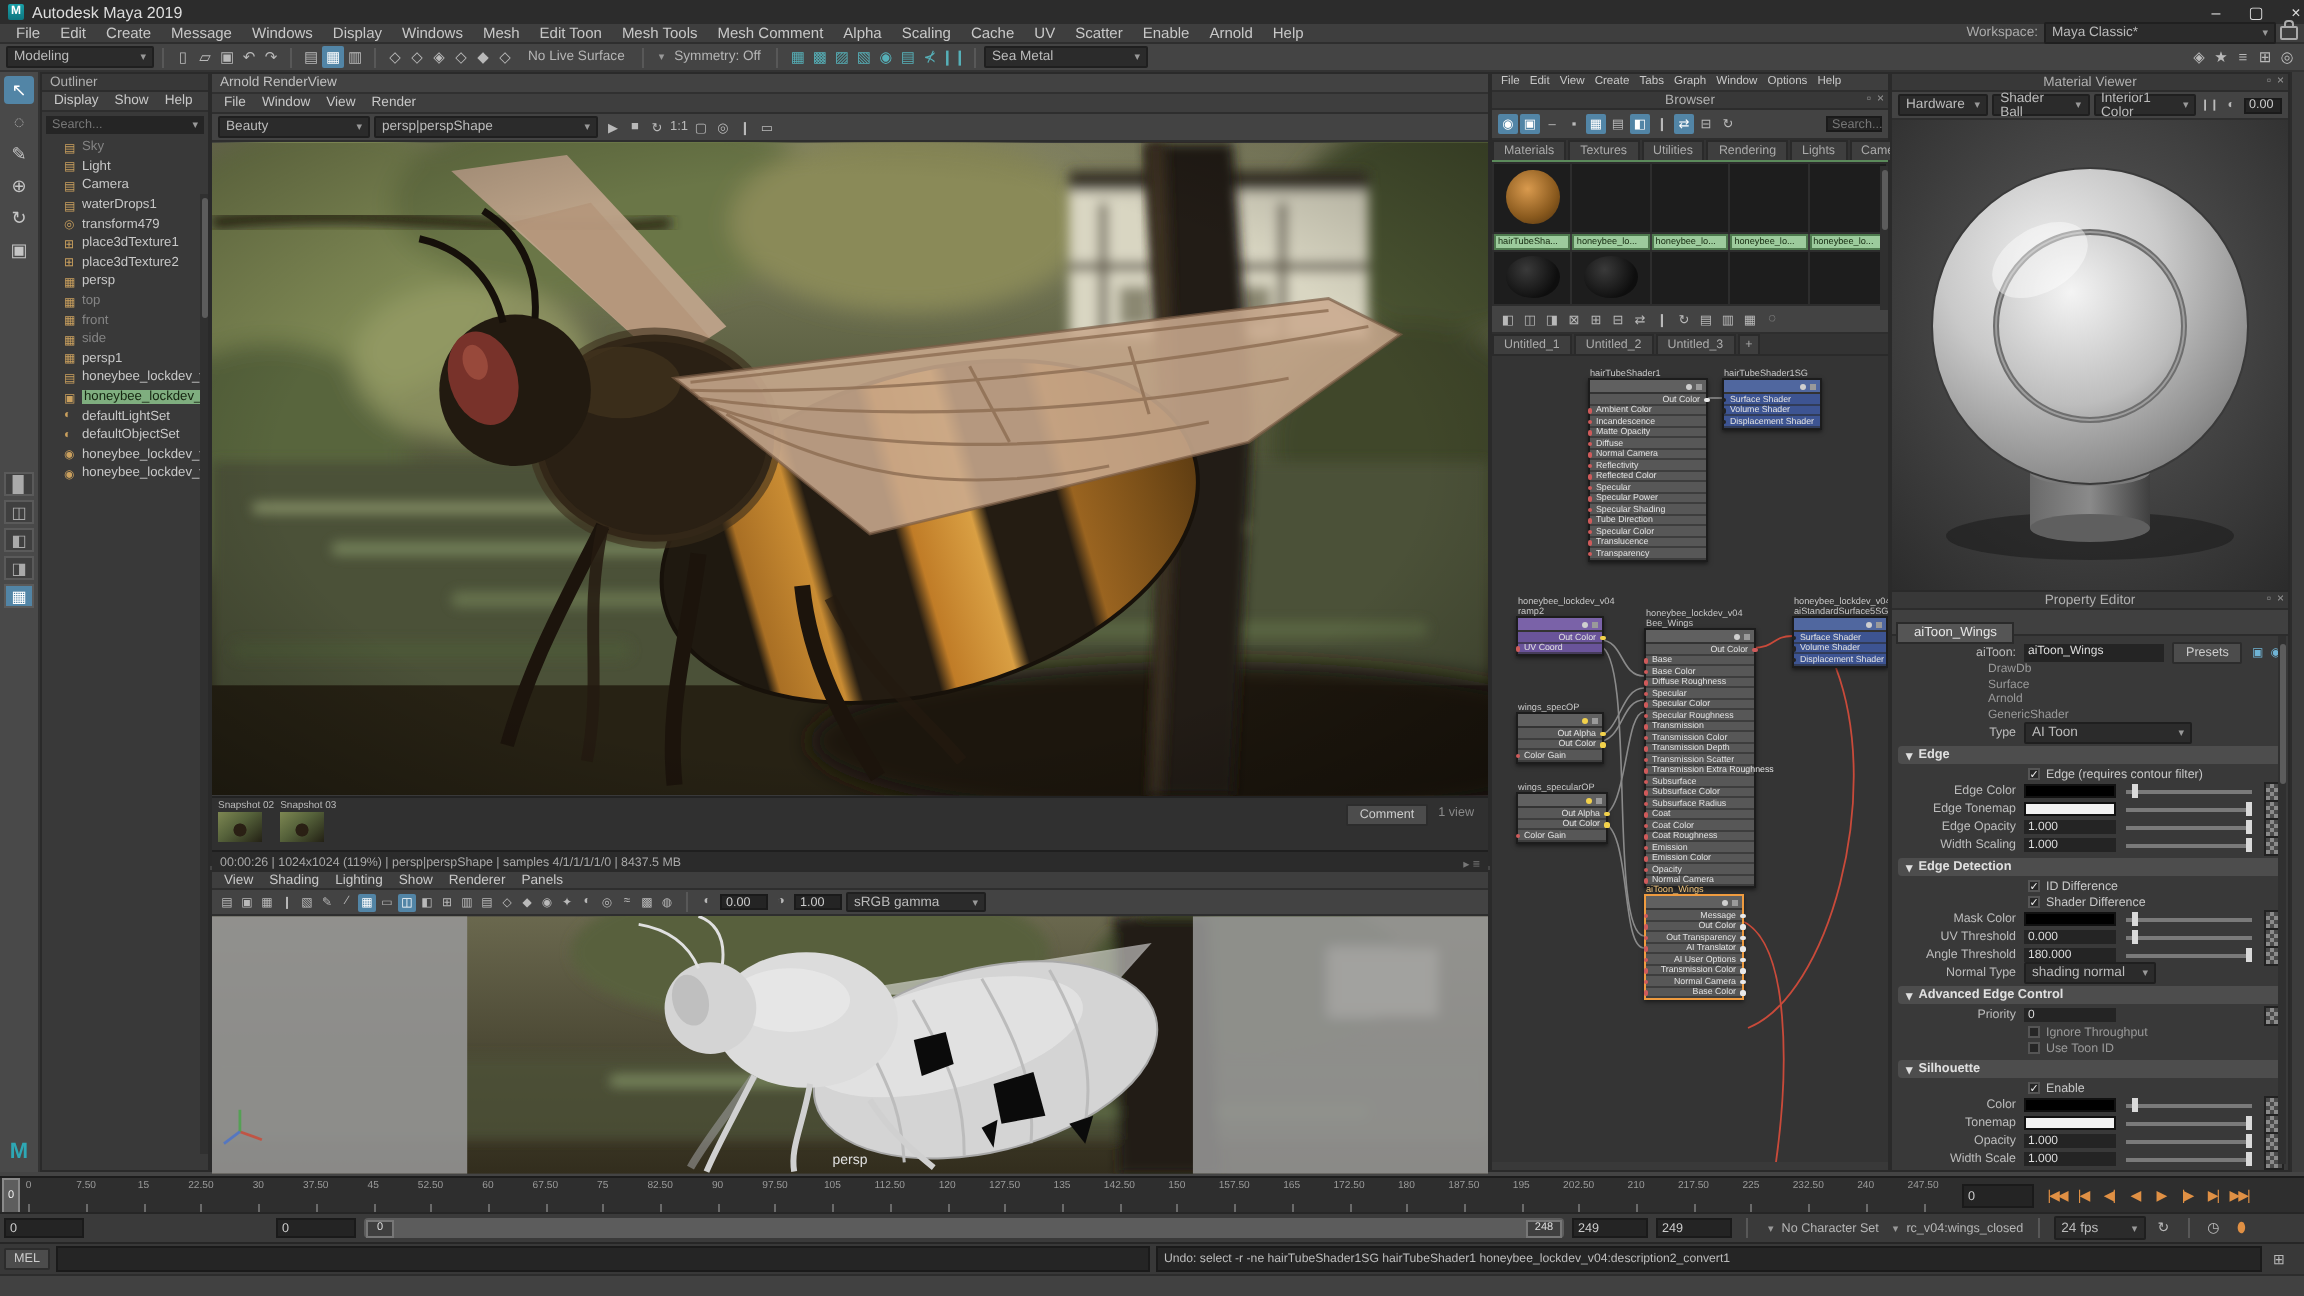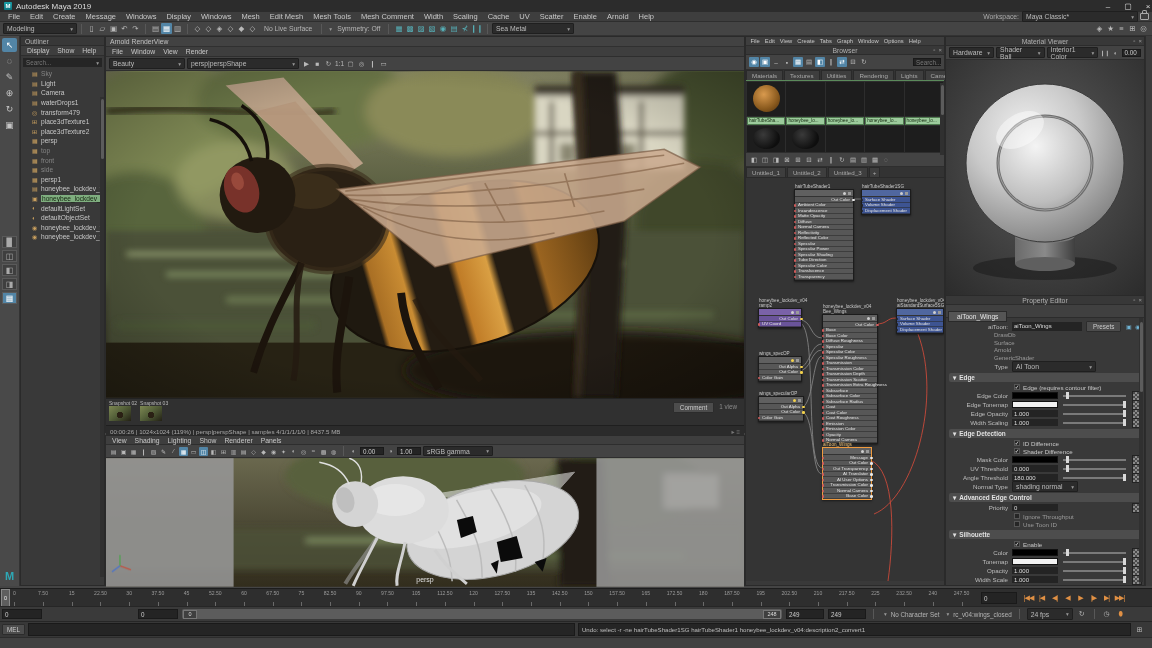--- a/index.html
+++ b/index.html
@@ -119,24 +119,24 @@
     <div class="row" style="height:100%">
 
     <span class="menu-item">File</span>
         <span class="menu-item">Edit</span>
         <span class="menu-item">Create</span>
         <span class="menu-item">Message</span>
         <span class="menu-item">Windows</span>
         <span class="menu-item">Display</span>
         <span class="menu-item">Windows</span>
         <span class="menu-item">Mesh</span>
-        <span class="menu-item">Edit Mesh</span>
+        <span class="menu-item">Edit Toon</span>
         <span class="menu-item">Mesh Tools</span>
         <span class="menu-item">Mesh Comment</span>
-        <span class="menu-item">Width</span>
+        <span class="menu-item">Alpha</span>
         <span class="menu-item">Scaling</span>
         <span class="menu-item">Cache</span>
         <span class="menu-item">UV</span>
         <span class="menu-item">Scatter</span>
         <span class="menu-item">Enable</span>
         <span class="menu-item">Arnold</span>
         <span class="menu-item">Help</span>
       </div>
     <span class="spacer"></span>
     <span style="font-size:6.8px;color:#aaa">Workspace:</span>

